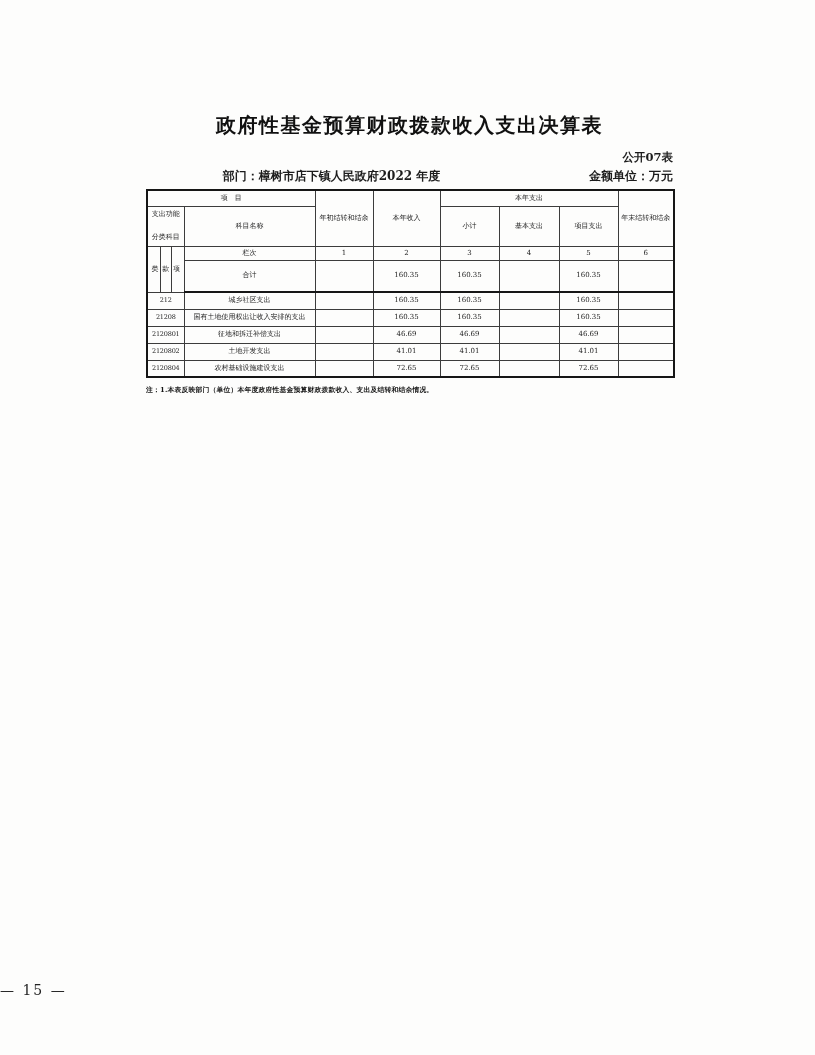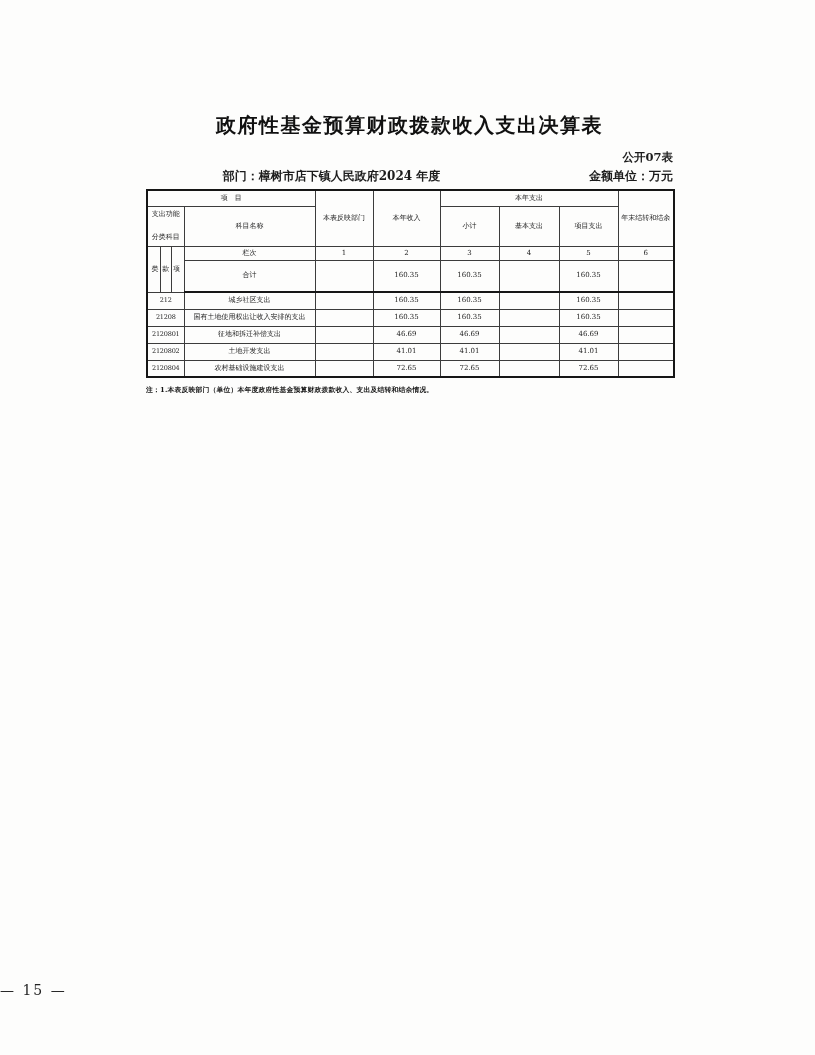--- a/index.html
+++ b/index.html
@@ -94,39 +94,39 @@
 <body>
 
 <div class="page">
   <div class="content">
 
     <div class="doc-title">政府性基金预算财政拨款收入支出决算表</div>
     <div class="table-code">公开07表</div>
 
     <div class="meta-row">
       <span class="dept">部门：樟树市店下镇人民政府</span>
-      <span class="year">2024 年度</span>
+      <span class="year">2022 年度</span>
       <span class="unit">金额单位：万元</span>
     </div>
 
     <table class="budget">
       <colgroup>
         <col style="width:37px">
           <col style="width:131px">
           <col style="width:58px">
           <col style="width:67px">
         <col style="width:59px">
           <col style="width:60px">
           <col style="width:59px">
           <col style="width:56px">
       </colgroup>
       <tbody>
           <tr class="hrow1">
         <td colspan="2">项　目</td>
-        <td rowspan="2">本表反映部门</td>
+        <td rowspan="2">年初结转和结余</td>
         <td rowspan="2">本年收入</td>
         <td colspan="3">本年支出</td>
         <td rowspan="2">年末结转和结余</td>
       </tr>
       <tr class="hrow2">
         <td class="func-head">
           <div>支出功能</div>
           <div style="height:8px"></div>
           <div>分类科目</div>
         </td>

